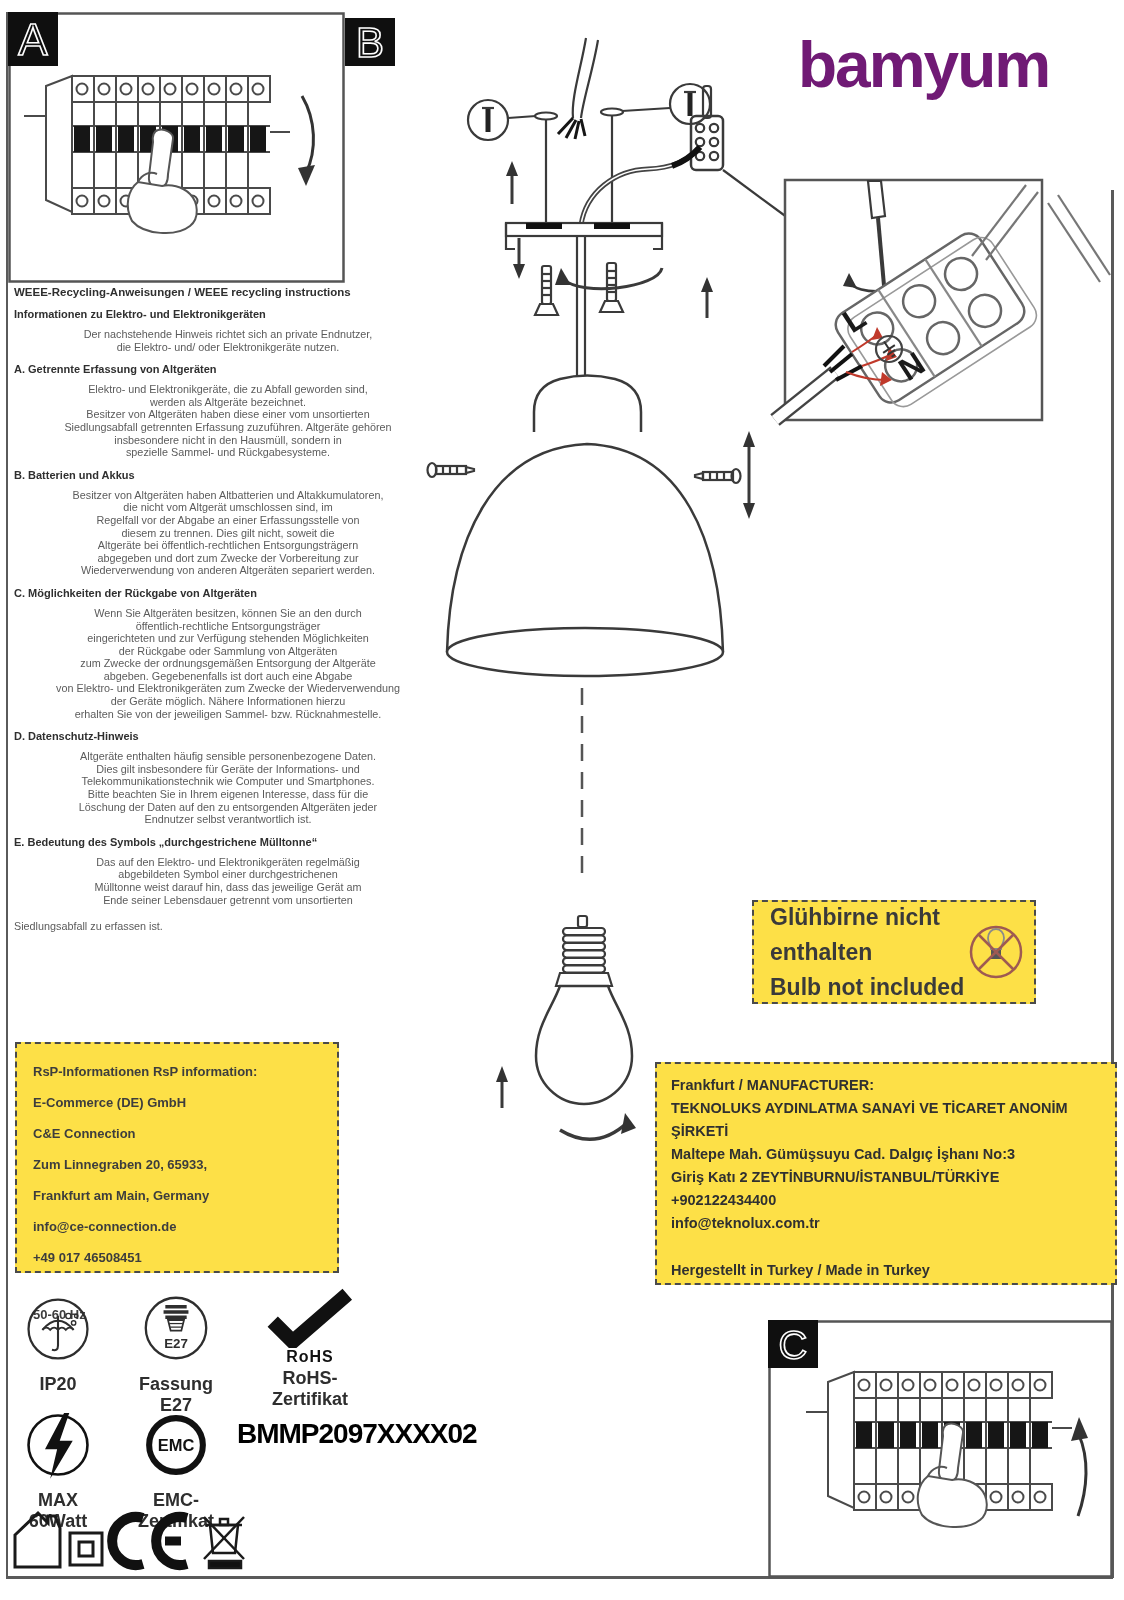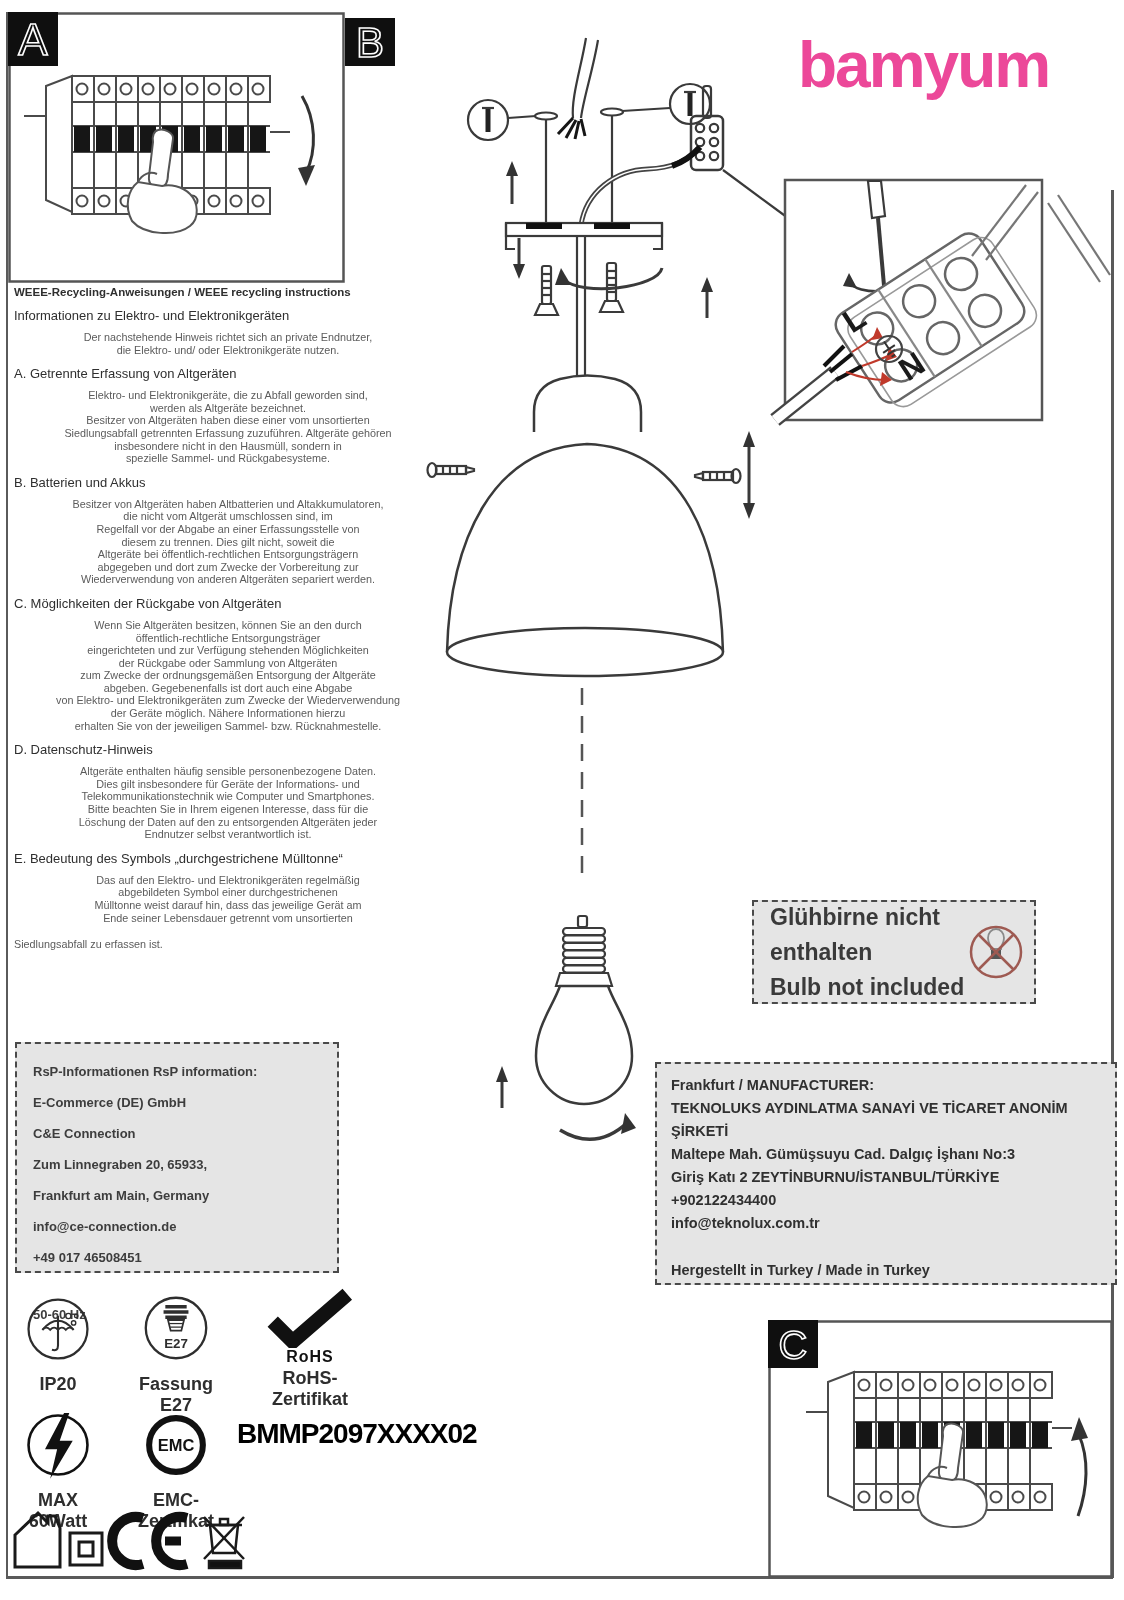--- a/index.html
+++ b/index.html
@@ -3,40 +3,40 @@
 <meta charset="utf-8">
 <style>
   html,body{margin:0;padding:0;background:#e8e8e8;}
   .page{position:relative;width:1124px;height:1600px;background:#ffffff;margin:0 auto;
         font-family:"Liberation Sans", sans-serif;overflow:hidden;}
   .abs{position:absolute;}
   .frame{position:absolute;background:#5a5a5a;}
   
   .weee{position:absolute;left:14px;top:286px;width:424px;color:#555;}
   .weee h2{font-size:11.5px;margin:0 0 9px 0;color:#2f2f2f;font-weight:bold;}
-  .weee h3{font-size:13px;margin:10px 0 8px 0;color:#2f2f2f;font-weight:normal;}
+  .weee h3{font-size:11px;margin:10px 0 8px 0;color:#2f2f2f;font-weight:bold;}
   .weee p{font-size:10.8px;line-height:12.6px;margin:0 0 10px 4px;white-space:pre-line;color:#5b5b5b;text-align:center;}
   .weee .foot{font-size:10.8px;margin-top:14px;color:#5b5b5b;}
   
-  .dashedbox{position:absolute;border:2px dashed #4a4a4a;background:#e5e5e5;box-sizing:border-box;}
+  .dashedbox{position:absolute;border:2px dashed #4a4a4a;background:#fde047;box-sizing:border-box;}
   .rsp{left:15px;top:1042px;width:324px;height:231px;padding:12px 8px 0 16px;}
   .rsp div{font-size:13px;font-weight:bold;color:#3d3d3d;line-height:31px;}
   .rsp .freq{margin-top:26px;}
   .mfr{left:655px;top:1062px;width:462px;height:223px;padding:10px 8px 0 14px;}
   .mfr div{font-size:14.5px;font-weight:bold;color:#303030;line-height:23px;}
   .mfr .foot{margin-top:24px;}
   .bulbnote{left:752px;top:900px;width:284px;height:104px;display:flex;align-items:center;padding:0 8px 0 16px;}
   .bulbnote .txt{flex:1;}
   .bulbnote .txt div{font-size:23px;font-weight:600;color:#3a3a3a;line-height:35px;}
   
   .cert{position:absolute;text-align:center;color:#2e2e2e;}
   .cert .lbl{font-size:18px;font-weight:bold;margin-top:2px;}
   .rohs-word{font-size:16px;font-weight:800;color:#111;letter-spacing:1px;margin-top:-4px;}
   .model{position:absolute;left:237px;top:1418px;font-size:28px;font-weight:800;color:#000;letter-spacing:-1px;}
-  .logo{position:absolute;left:798px;top:28px;font-size:64px;font-weight:800;color:#ec4899;letter-spacing:-2px;}
+  .logo{position:absolute;left:798px;top:28px;font-size:64px;font-weight:800;color:#701a75;letter-spacing:-2px;}
 </style>
 </head>
 <body>
 
 <div class="page">
 
   <svg width="0" height="0" style="position:absolute">
     <defs>
       <g id="breaker-unit" fill="none" stroke="#4a4a4a" stroke-width="2">
         <polygon points="0,16 26,6 26,142 0,130" fill="#fff"></polygon>

